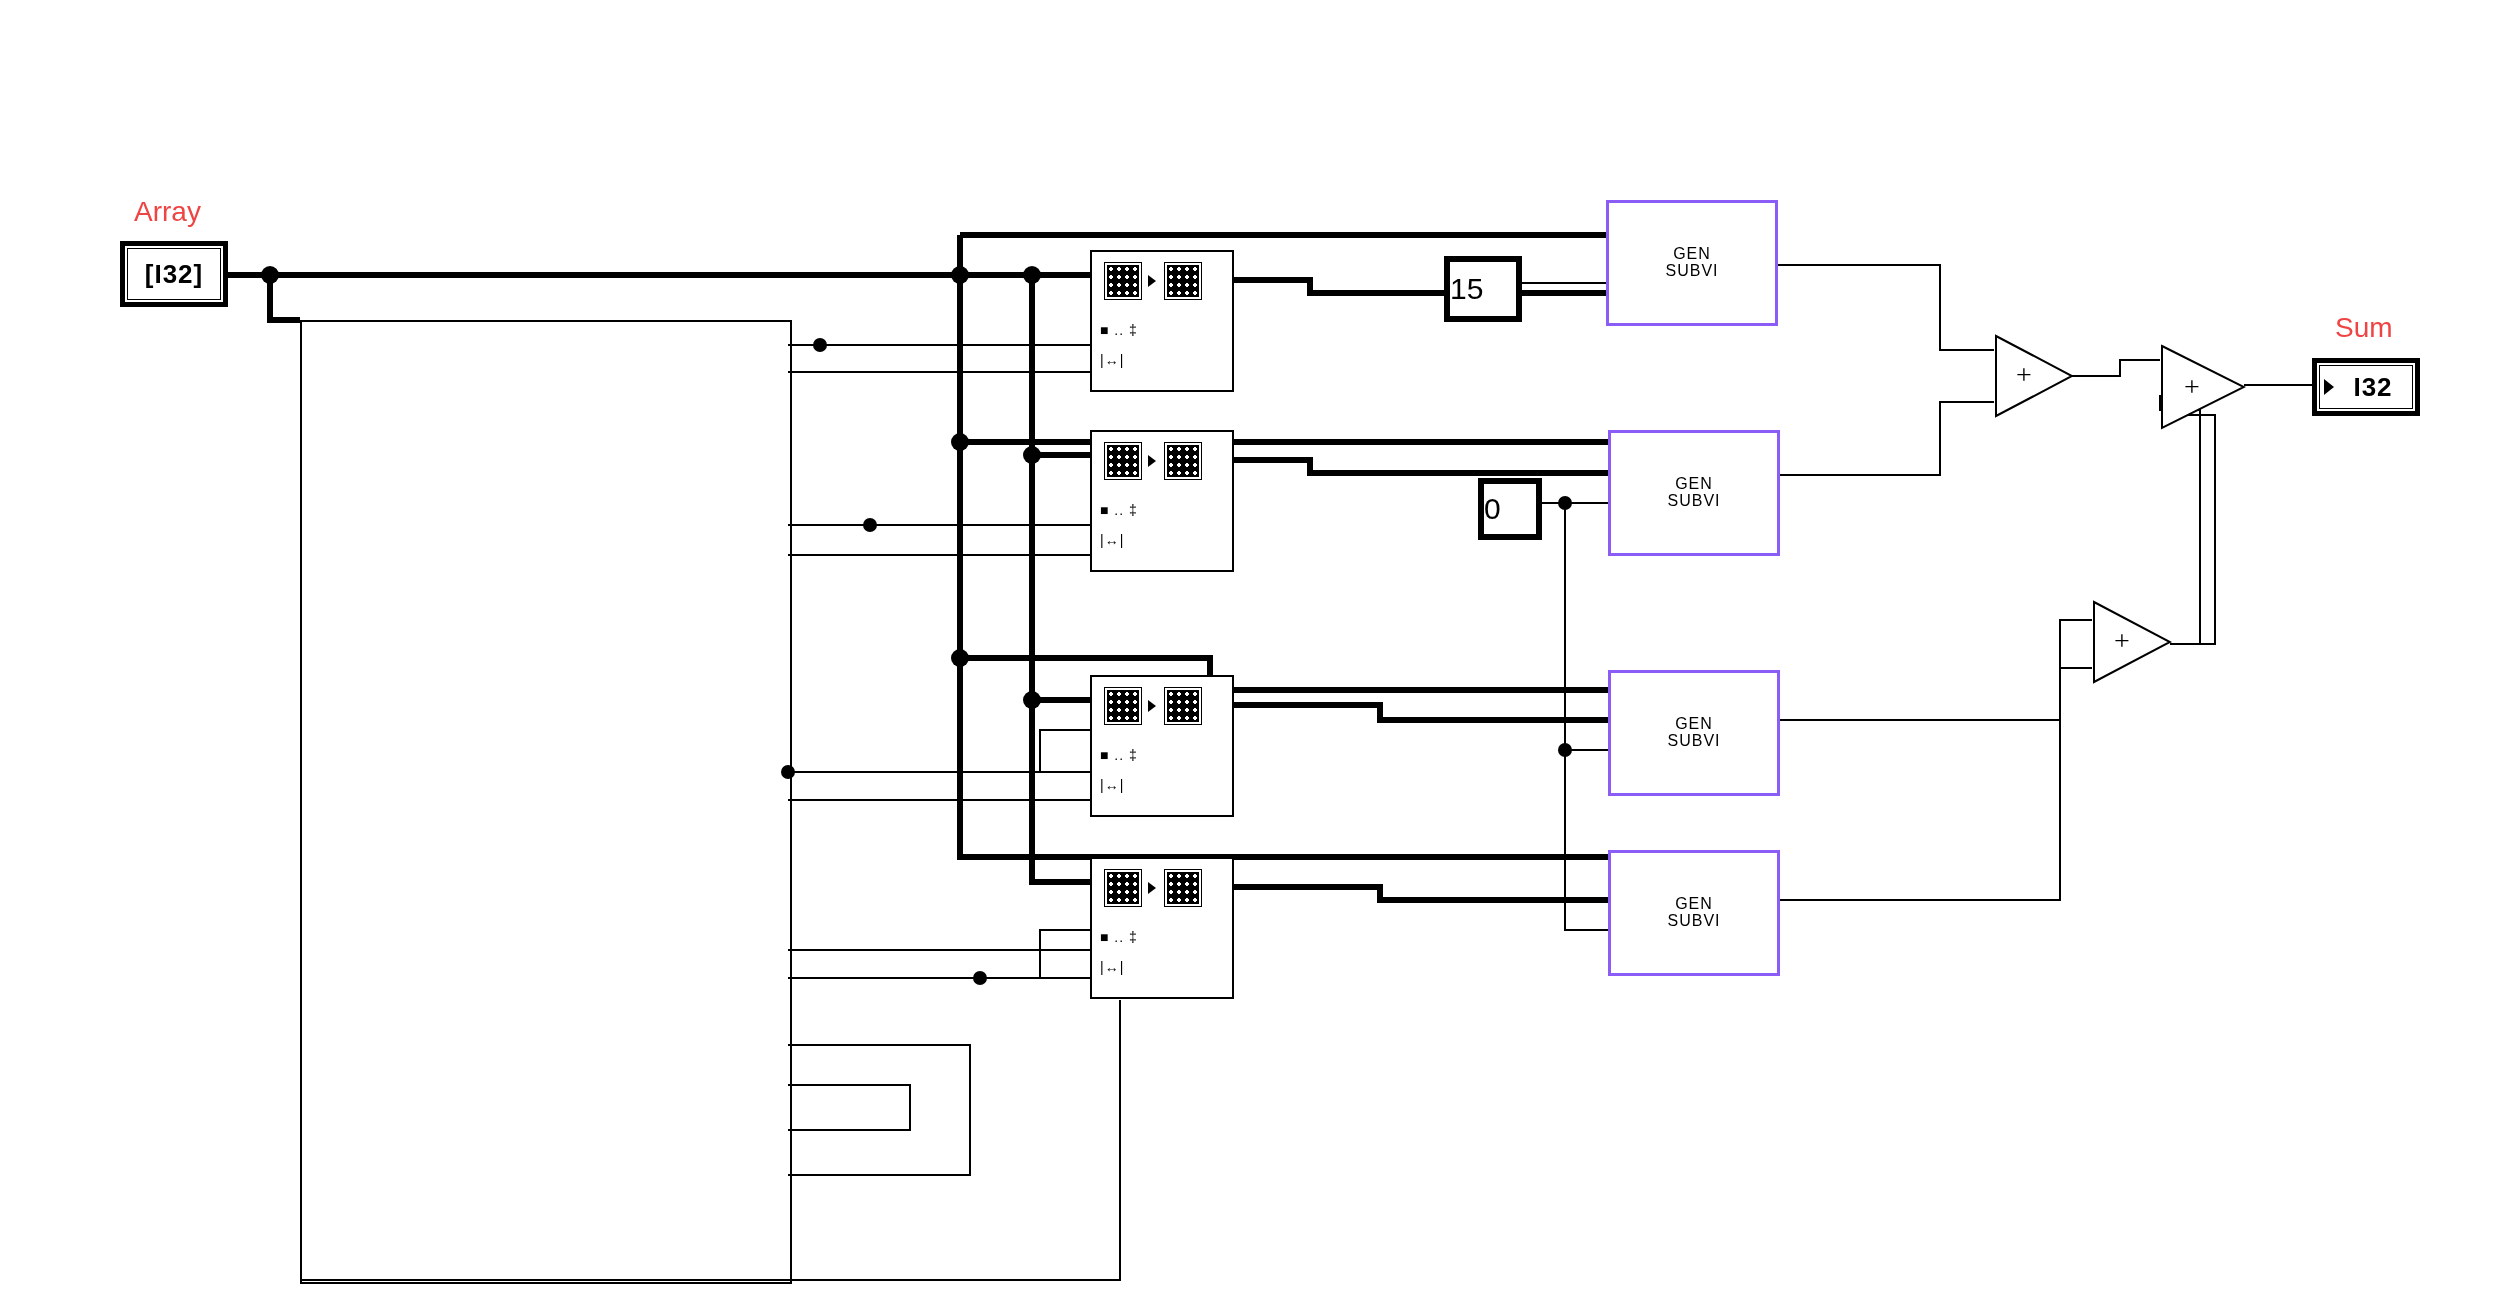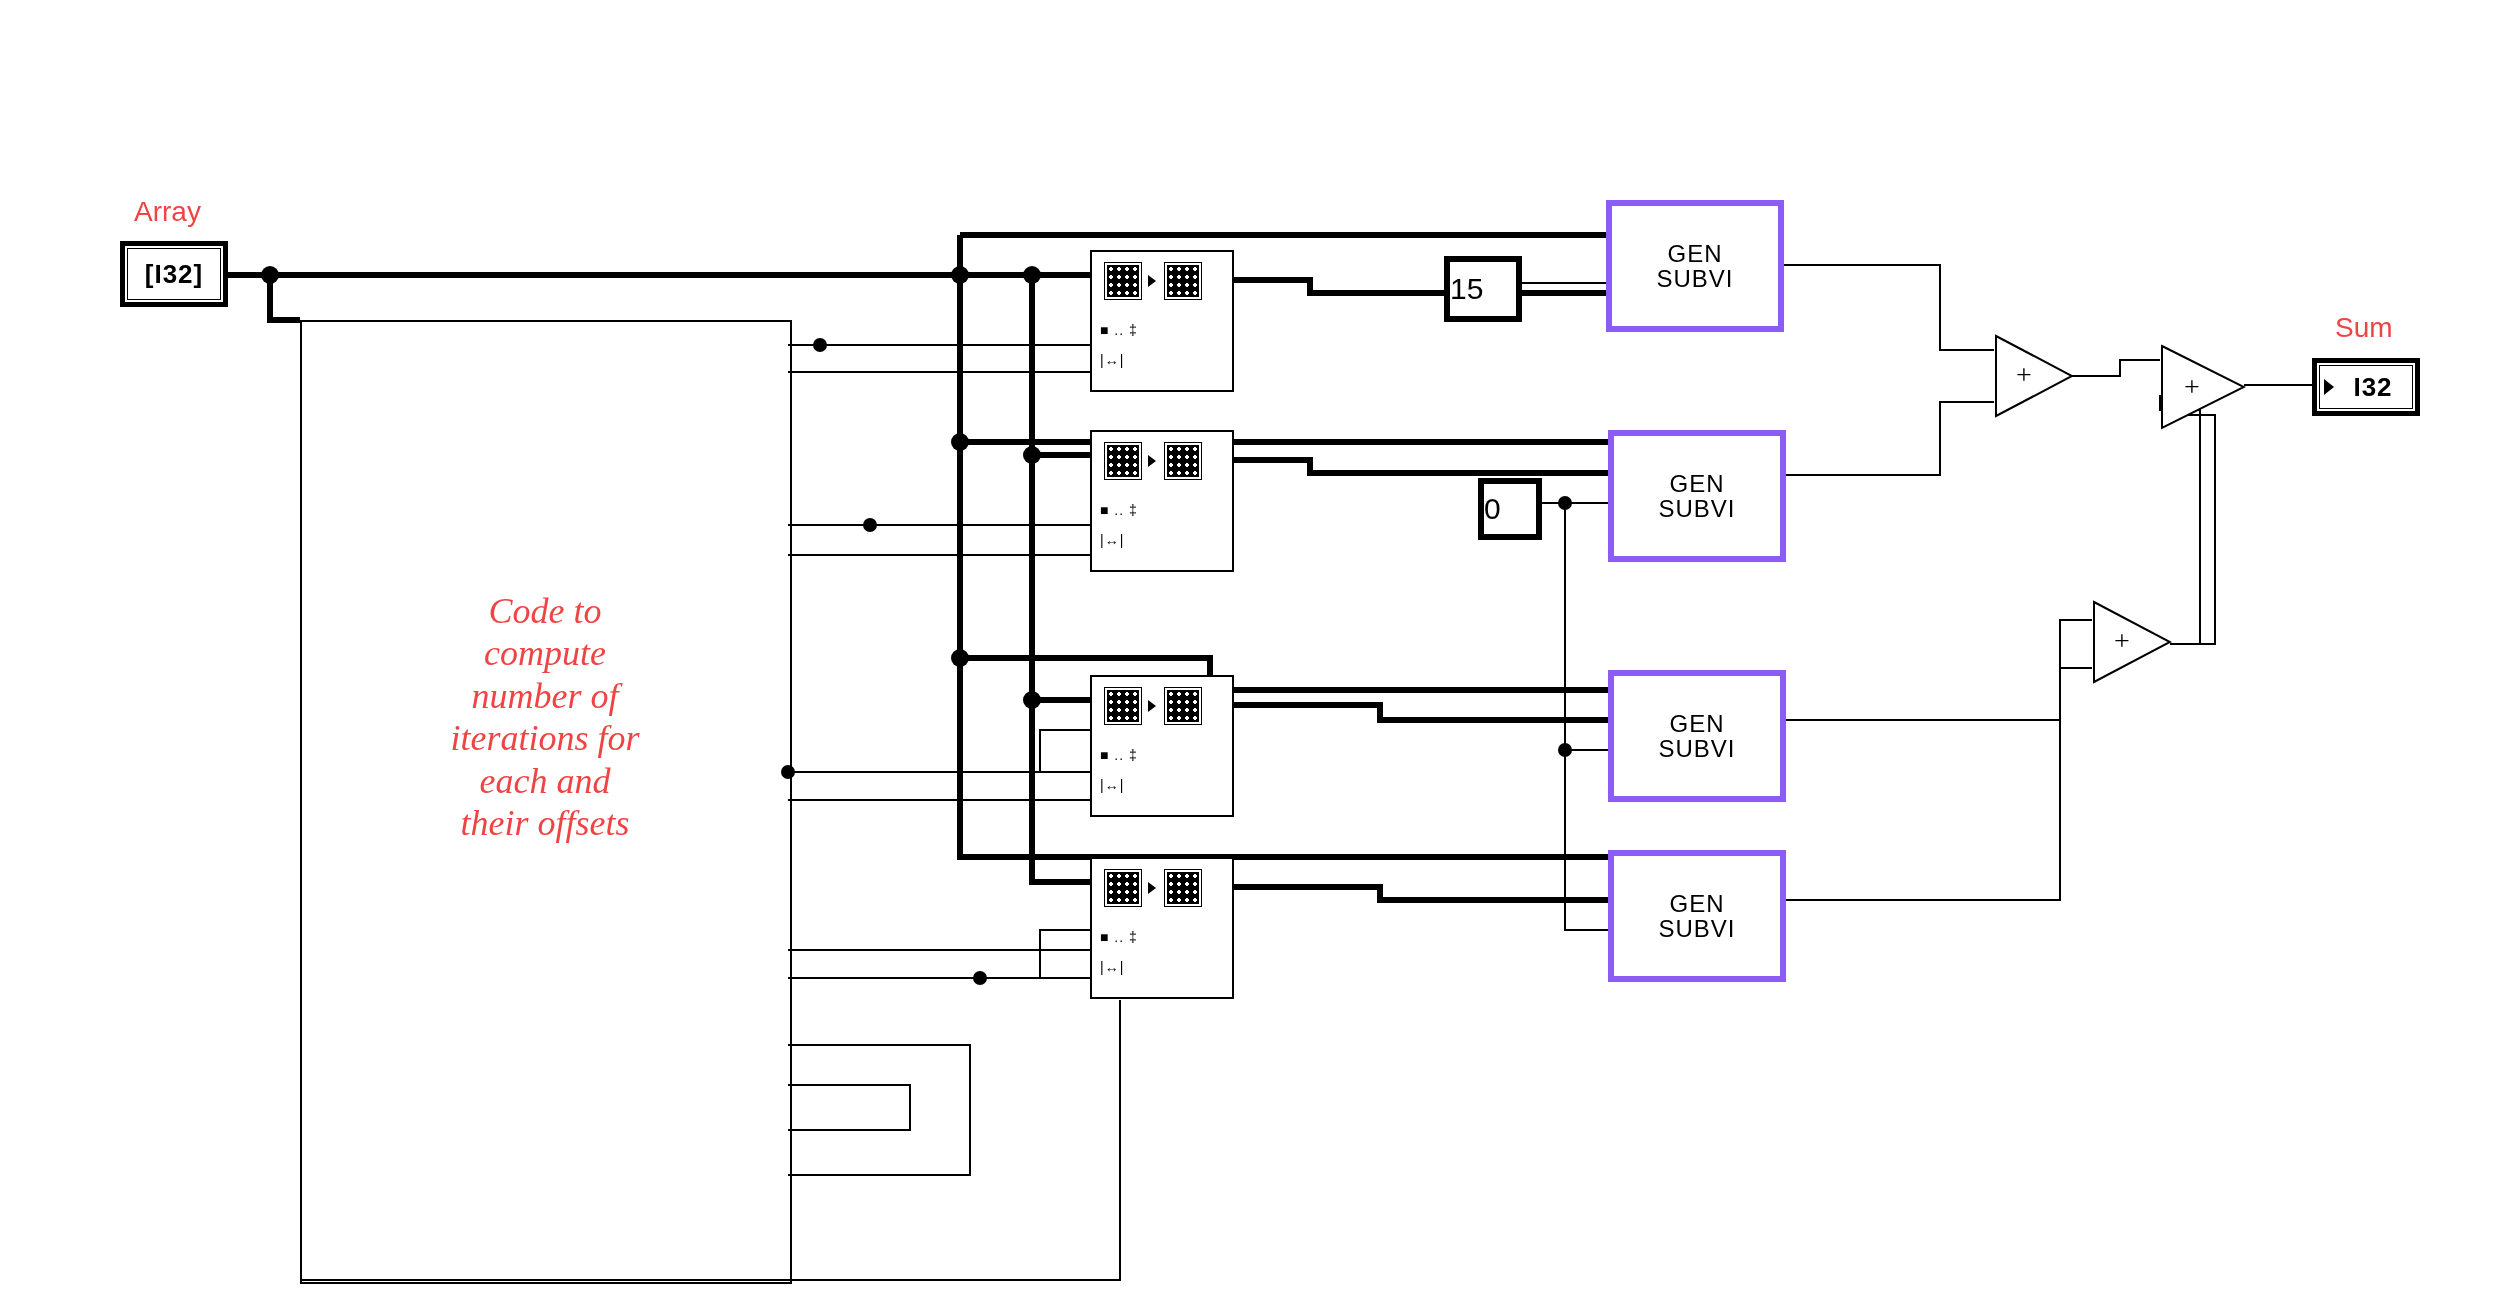--- a/index.html
+++ b/index.html
@@ -6,21 +6,21 @@
   #stage{position:relative;width:2509px;height:1303px;background:#fff;transform-origin:top left}
   .code-box{position:absolute;border:2px solid #000}
   .lbl{position:absolute;font-family:Tahoma,Arial,sans-serif;font-size:28px;color:#ef4444;white-space:nowrap}
   .italic{font-style:italic;font-size:36px;font-family:"Times New Roman",Georgia,serif;line-height:1.18;text-align:center}
   .term{position:absolute}
   .term .outer{position:absolute;inset:0;border:5px solid #000;background:#fff}
   .term .inner{position:absolute;inset:7px;border:1px solid #000;display:flex;align-items:center;justify-content:center;font-family:Tahoma,Arial,sans-serif;font-weight:bold;font-size:26px;letter-spacing:1px}
   .term .inner.sum::before{content:"";position:absolute;left:4px;top:50%;transform:translateY(-50%);border-style:solid;border-width:8px 0 8px 10px;border-color:transparent transparent transparent #000}
   .term .inner.sum{padding-left:14px}
   .const{position:absolute;border:6px solid #000;background:#fff;display:flex;align-items:center;justify-content:flex-start;font-family:Tahoma,Arial,sans-serif;font-size:30px}
-  .subvi{position:absolute;border:6px solid #8b5cf6;background:#fff;display:flex;flex-direction:column;align-items:center;justify-content:center;font-family:Tahoma,Arial,sans-serif;font-size:24px;letter-spacing:1px;line-height:1.05}
+  .subvi{position:absolute;border:3px solid #8b5cf6;background:#fff;display:flex;flex-direction:column;align-items:center;justify-content:center;font-family:Tahoma,Arial,sans-serif;font-size:16px;letter-spacing:1px;line-height:1.05}
   .decimate{position:absolute;border:2px solid #000;background:#fff}
   .decimate .dot-box{position:absolute;border:1px solid #000}
   .decimate .dot-box::before{content:"";position:absolute;inset:2px;
     background:
       radial-gradient(#000 35%,transparent 36%) 0 0/50% 50%,
       radial-gradient(#000 35%,transparent 36%) 50% 0/50% 50%,
       radial-gradient(#000 35%,transparent 36%) 0 50%/50% 50%,
       radial-gradient(#000 35%,transparent 36%) 50% 50%/50% 50%}
   .decimate .arrow-r{position:absolute;width:0;height:0;border-style:solid;border-width:6px 0 6px 8px;border-color:transparent transparent transparent #000}
   .decimate .tiny{position:absolute;font-size:14px;font-family:Tahoma,Arial;color:#000;letter-spacing:1px}
@@ -121,28 +121,20 @@
     <div class="inner">[I32]</div>
   </div>
 
   <div class="lbl" style="left:2335px;top:312px">Sum</div>
   <div class="term" style="left:2312px;top:358px;width:108px;height:58px">
     <div class="outer"></div>
     <div class="inner sum">I32</div>
   </div>
 
   <div class="code-box" style="left:300px;top:320px;width:488px;height:960px"></div>
-  <div class="lbl italic" style="left:340px;top:590px;width:410px">
-    <span>Code to</span><br>
-    <span>compute</span><br>
-    <span>number of</span><br>
-    <span>iterations for</span><br>
-    <span>each and</span><br>
-    <span>their offsets</span>
-  </div>
 
   <div class="decimate" style="left:1090px;top:250px;width:140px;height:138px">
     <div class="dot-box" style="left:12px;top:10px;width:36px;height:36px"></div>
     <div class="arrow-r" style="left:56px;top:23px"></div>
     <div class="dot-box" style="left:72px;top:10px;width:36px;height:36px"></div>
     <div class="tiny" style="left:8px;top:70px">■ .. ‡</div>
     <div class="tiny" style="left:8px;top:100px">|↔|</div>
   </div>
 
   <div class="decimate" style="left:1090px;top:430px;width:140px;height:138px">

